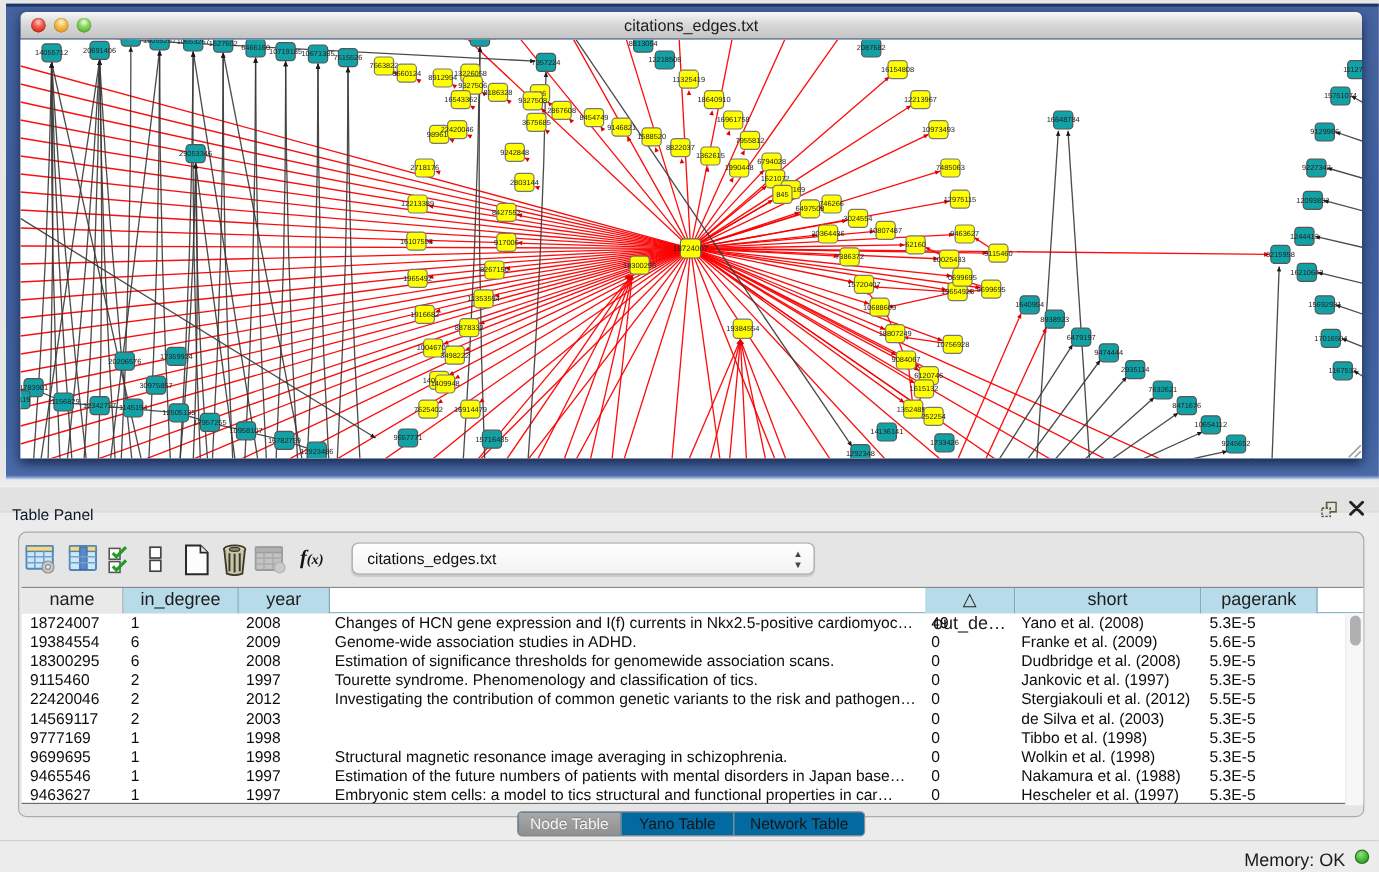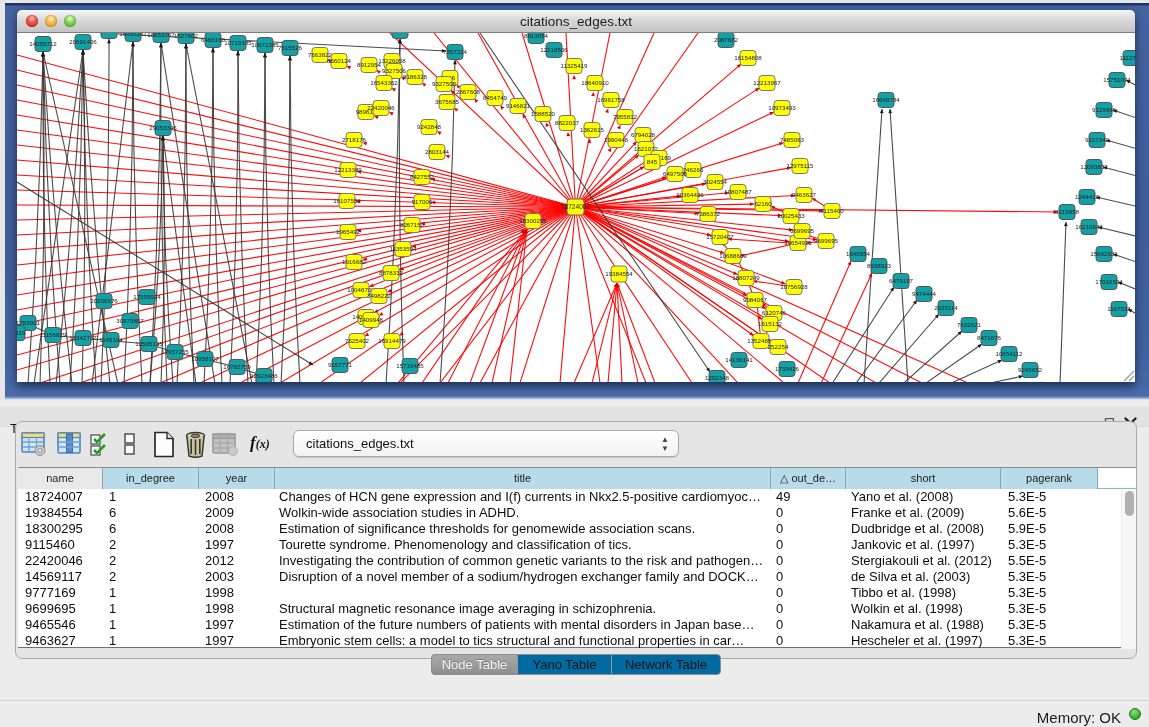--- a/index.html
+++ b/index.html
@@ -15,31 +15,31 @@
 #tl2{left:28px;background:radial-gradient(circle at 50% 30%,#ffe9b8 8%,#f5bd4f 40%,#e99e21 75%,#9a6710);box-shadow:inset 0 0 1px #7a5208}
 #tl3{left:47px;background:radial-gradient(circle at 50% 30%,#d7f8c0 8%,#8ad45e 40%,#62b636 75%,#3a7a16);box-shadow:inset 0 0 1px #2d6410}
 #wtitle{position:absolute;left:0;top:4px;width:100%;text-align:center;font-size:13.5px;color:#1c1c1c}
 #gwrap{position:absolute;left:0;top:23px;width:1118px;height:349px;background:#fff;overflow:hidden}
 #panel{position:absolute;left:0;top:400px;width:1149px;height:327px;background:#ececec}
 #phead{position:absolute;left:0;top:5px;width:1149px;height:22px;background:#e2e2e2;
   border-top:1px solid #f2f2f2;border-bottom:1px solid #dadada}
 #phead span{position:absolute;left:10px;top:15px;font-size:13px;color:#0f172a}
 #pfloat{position:absolute;left:1101px;top:12px;width:13px;height:13px}
 #pclose{position:absolute;left:1124px;top:11px;width:13px;height:13px}
-#container{position:absolute;left:15px;top:21px;width:1122px;height:238px;background:#e5e5e5;
+#container{position:absolute;left:15px;top:43px;width:1122px;height:238px;background:#e5e5e5;
   border:1px solid #ababab;border-radius:7px}
 .tbi{position:absolute;top:9px}
 #dropdown{position:absolute;left:277px;top:8px;width:386px;height:27px;background:linear-gradient(#ffffff,#f2f2f2);
   border:1px solid #a9a9a9;border-radius:6px;box-shadow:0 1px 1px rgba(0,0,0,.12)}
 #dropdown span{position:absolute;left:12px;top:5px;font-size:13px;color:#111}
 #steppers{position:absolute;right:9px;top:4px;font-size:8px;color:#444;line-height:9px;text-align:center}
 #table{position:absolute;left:2px;top:45px;width:1118px;height:181px;background:#fff;border-top:1px solid #8a8a8a;border-bottom:1px solid #6f6f6f}
 #thead{position:absolute;left:0;top:0;width:1118px;height:21px;background:#fff}
 .th{position:absolute;top:0;height:21px;background:#b7dbe9;border-right:1px solid #7fa9bc;
-  font-size:11px;color:#1d1d1d;text-align:center;line-height:20px}
+  font-size:15px;color:#1d1d1d;text-align:center;line-height:20px}
 #thead{border-bottom:1px solid #8fb6c6}
 .tr{position:relative;width:1118px;height:16px;font-size:13px;color:#0d0d0d;white-space:nowrap}
 .tr div{position:absolute;top:0;height:16px;line-height:15.5px;overflow:hidden}
 .c0{left:7px;width:90px}.c1{left:91px;width:90px}.c2{left:187px;width:80px}.c3{left:261px;width:492px}
 .c4{left:758px;width:70px}.c5{left:833px;width:150px}.c6{left:990px;width:100px}
 #vsb{position:absolute;left:1103px;top:21px;width:15px;height:160px;background:#f7f7f7;border-left:1px solid #ececec}
 #vsb .thumb{position:absolute;left:3px;top:2px;width:9px;height:25px;border-radius:5px;background:#b0b0b0}
 #tabs{position:absolute;left:415px;top:232px;height:21px;display:flex;border:1px solid #8d8d8d;border-radius:4px;overflow:hidden;background:#0369a1}
 .tab{font-size:13px;color:#161616;line-height:19px;width:86px;text-align:center;border-right:1px solid #979797}
 .tab:nth-child(2){width:94px}.tab:last-child{width:108px}
@@ -723,40 +723,39 @@
     <div class="tbi" style="left:234px;top:11px;font-size:17px;font-style:italic;font-family:'Liberation Serif',serif;color:#111;font-weight:bold">f<span style="font-size:12px">(x)</span></div>
     <div id="dropdown">
         <span>citations_edges.txt</span>
       <div id="steppers">▲<br>▼</div>
     </div>
     <div id="table">
       <div id="thead">
         <div class="th" style="left:0;width:85px;background:#e9e9e9;border-right:1px solid #9e9e9e">name</div>
         <div class="th" style="left:85px;width:96px">in_degree</div>
         <div class="th" style="left:181px;width:76px">year</div>
-        <div class="th" style="left:257px;width:496px">title</div>
         <div class="th" style="left:753px;width:75px">△ out_de…</div>
         <div class="th" style="left:828px;width:155px">short</div>
         <div class="th" style="left:983px;width:97px">pagerank</div>
       </div>
       <div style="position:absolute;left:0;top:21px;width:1118px;height:160px;overflow:hidden">
 <div class="tr">
             <div class="c0">18724007</div>
             <div class="c1">1</div>
             <div class="c2">2008</div>
             <div class="c3">Changes of HCN gene expression and I(f) currents in Nkx2.5‑positive cardiomyoc…</div>
             <div class="c4">49</div>
             <div class="c5">Yano et al. (2008)</div>
             <div class="c6">5.3E-5</div>
           </div>
 <div class="tr">
             <div class="c0">19384554</div>
             <div class="c1">6</div>
             <div class="c2">2009</div>
-            <div class="c3">Wolkin‑wide association studies in ADHD.</div>
+            <div class="c3">Genome‑wide association studies in ADHD.</div>
             <div class="c4">0</div>
             <div class="c5">Franke et al. (2009)</div>
             <div class="c6">5.6E-5</div>
           </div>
 <div class="tr">
             <div class="c0">18300295</div>
             <div class="c1">6</div>
             <div class="c2">2008</div>
             <div class="c3">Estimation of significance thresholds for genomewide association scans.</div>
             <div class="c4">0</div>
@@ -778,21 +777,20 @@
             <div class="c2">2012</div>
             <div class="c3">Investigating the contribution of common genetic variants to the risk and pathogen…</div>
             <div class="c4">0</div>
             <div class="c5">Stergiakouli et al. (2012)</div>
             <div class="c6">5.5E-5</div>
           </div>
 <div class="tr">
             <div class="c0">14569117</div>
             <div class="c1">2</div>
             <div class="c2">2003</div>
-            <div class="c3">Disruption of a novel member of a sodium/hydrogen exchanger family and DOCK…</div>
             <div class="c4">0</div>
             <div class="c5">de Silva et al. (2003)</div>
             <div class="c6">5.3E-5</div>
           </div>
 <div class="tr">
             <div class="c0">9777169</div>
             <div class="c1">1</div>
             <div class="c2">1998</div>
             <div class="c4">0</div>
             <div class="c5">Tibbo et al. (1998)</div>

